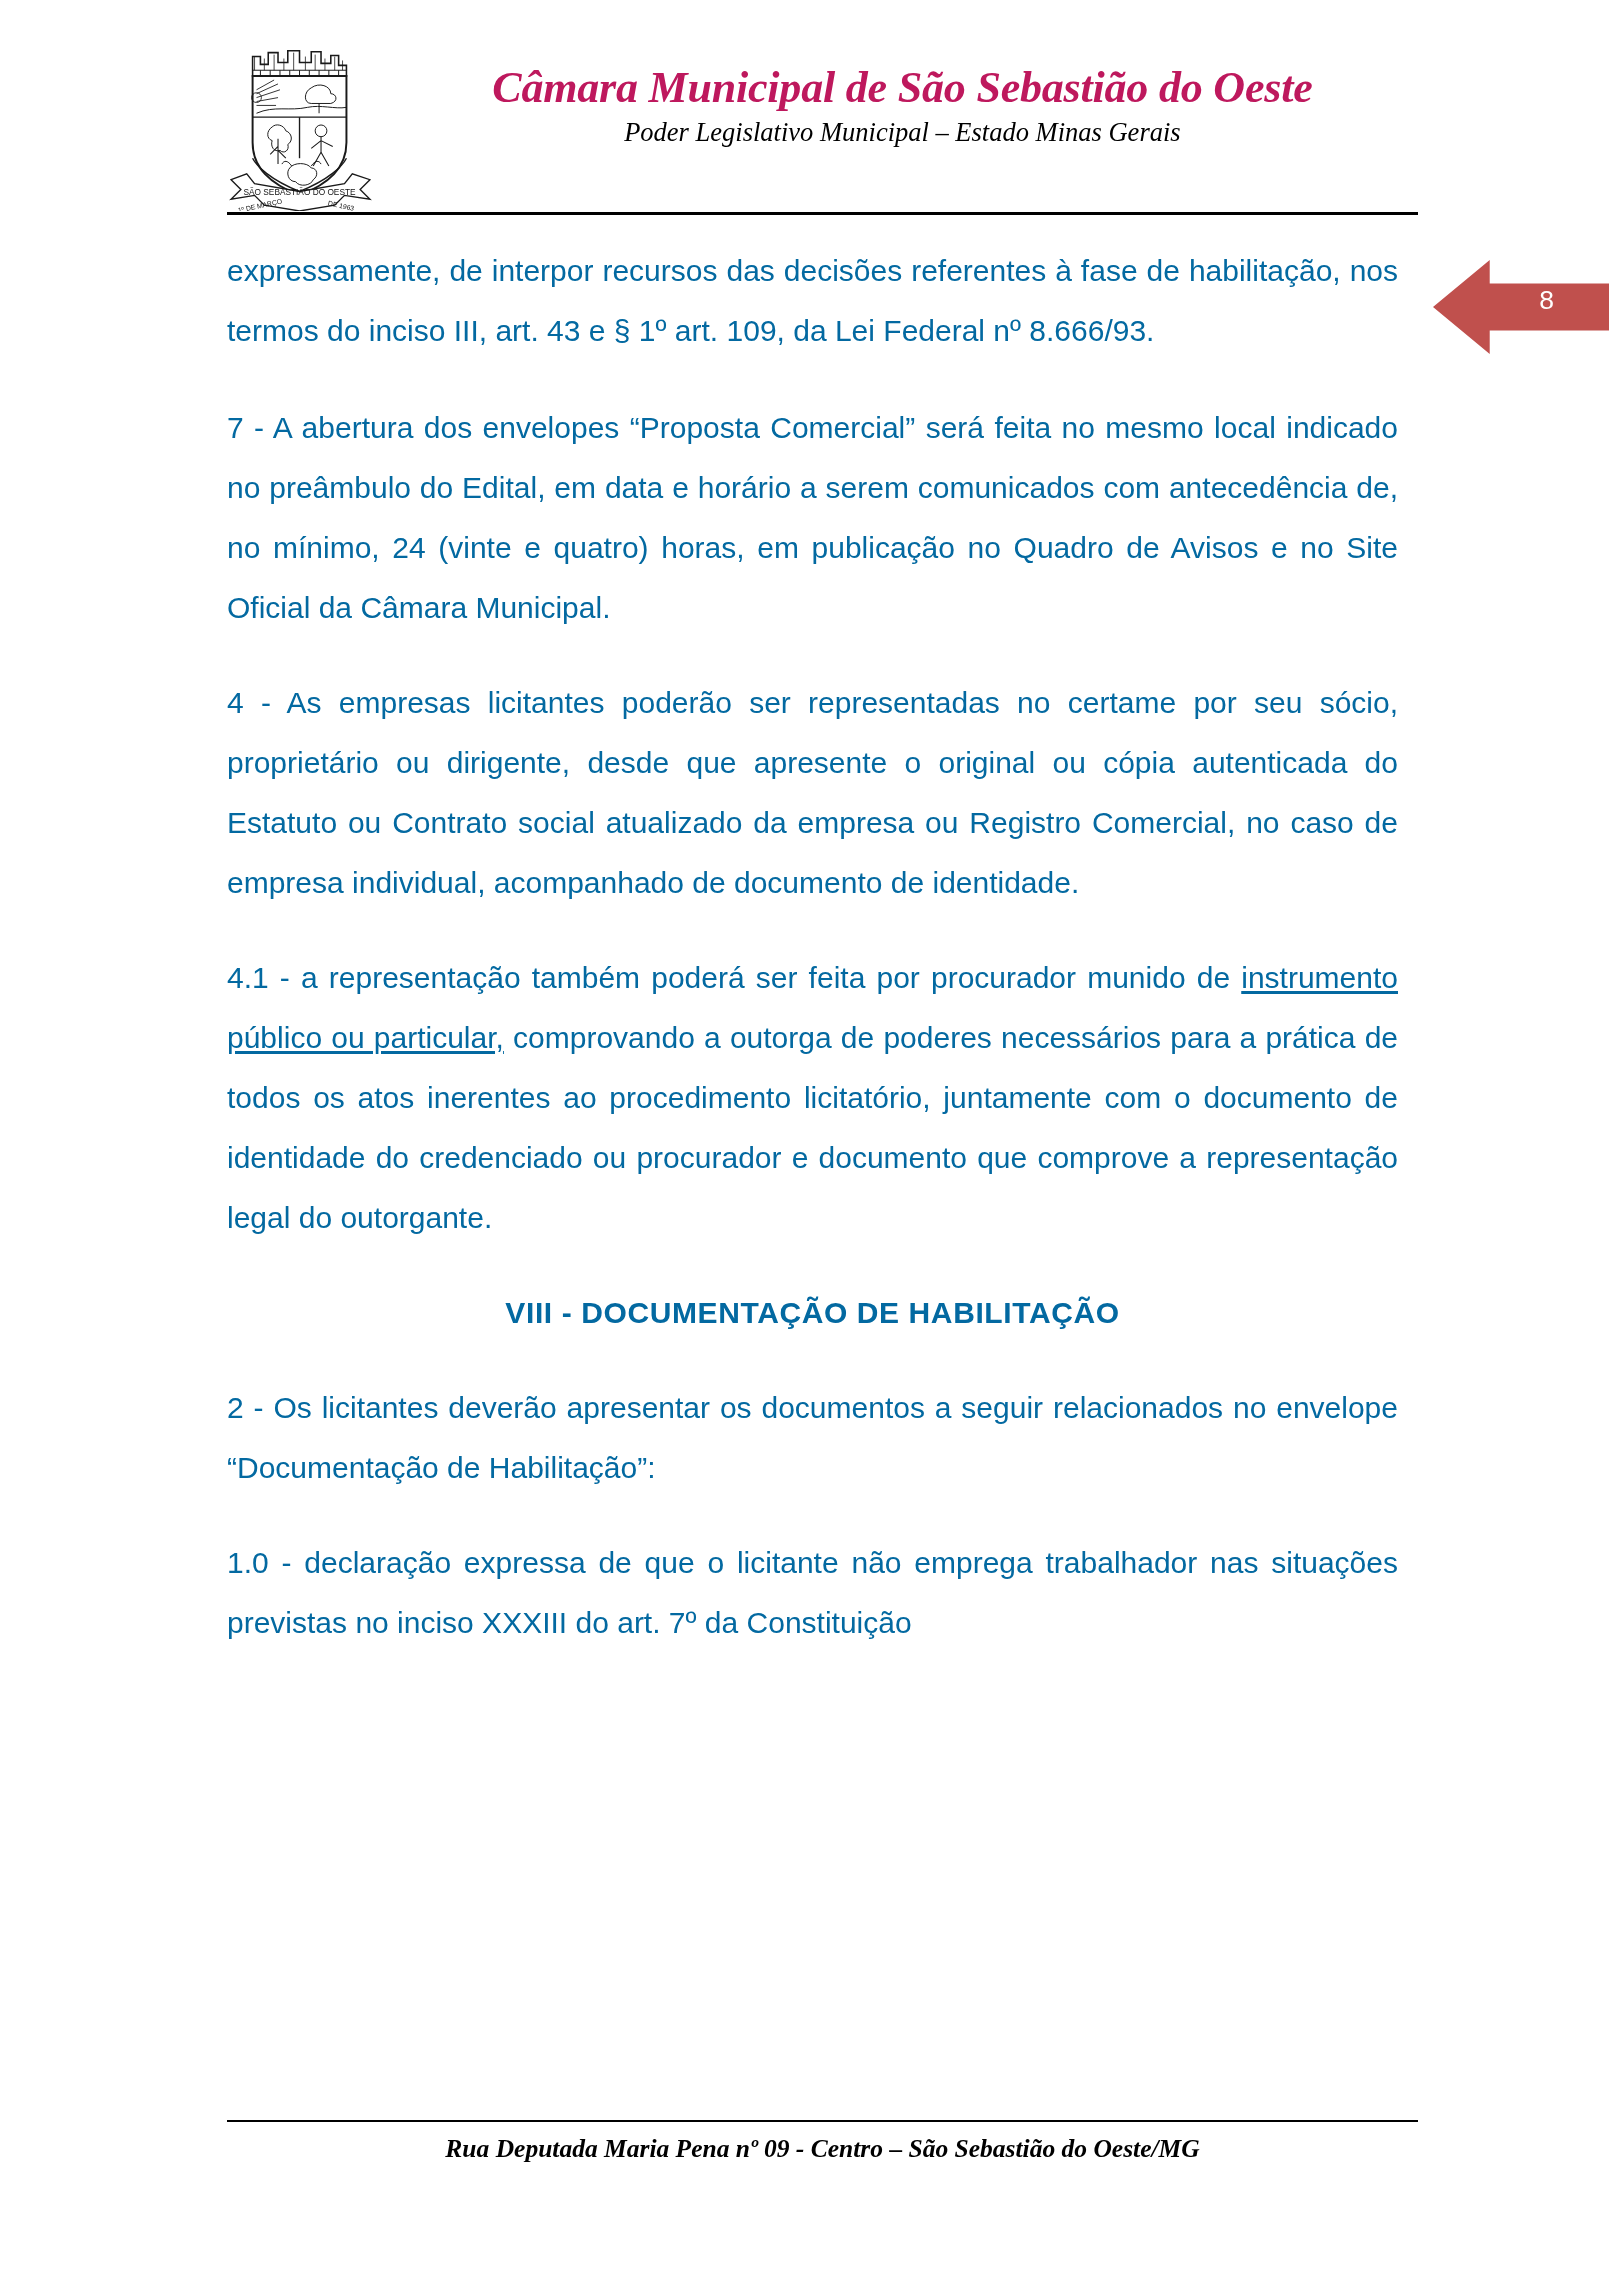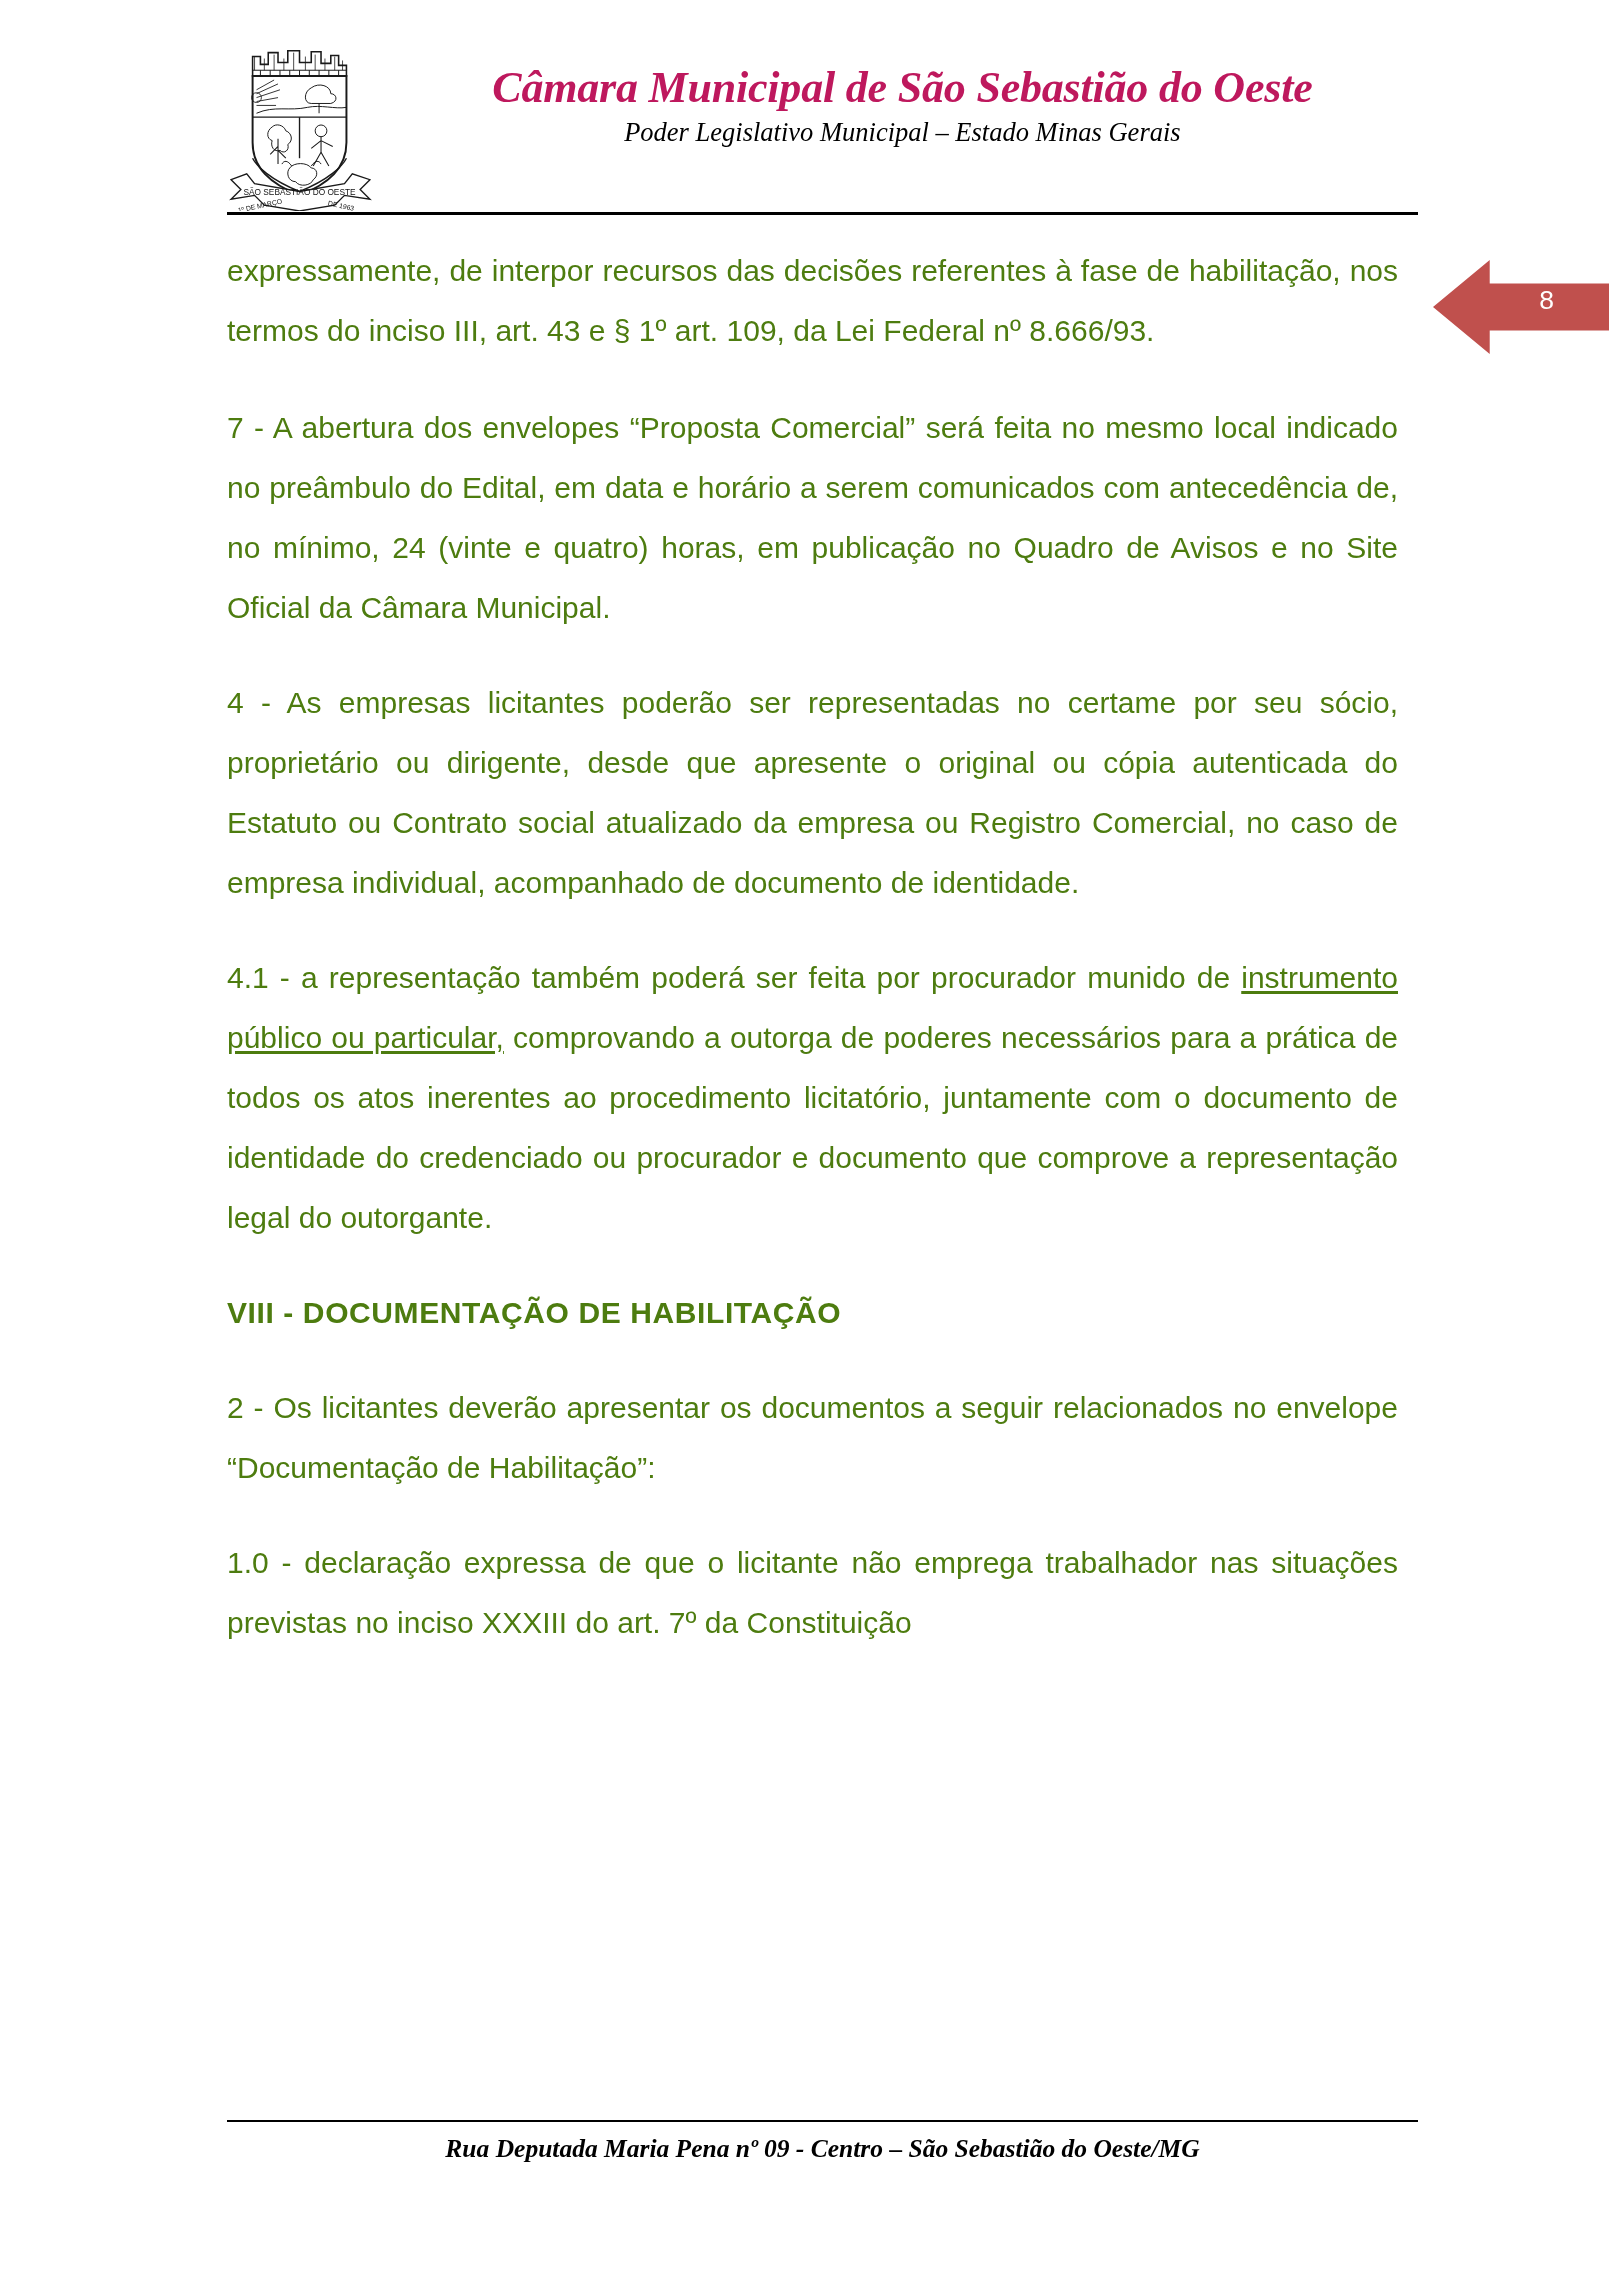--- a/index.html
+++ b/index.html
@@ -80,27 +80,27 @@
   .body-text {
     position: absolute;
     left: 227px;
     top: 241px;
     width: 1171px;
   }
   .para {
     font-family: "Liberation Sans", sans-serif;
     font-size: 30px;
     line-height: 60px;
-    color: #4d7c0f;
+    color: #0369a1;
     text-align: justify;
     text-justify: inter-word;
     margin: 0 0 35px 0;
     -webkit-font-smoothing: antialiased;
   }
-  .para.nojust { text-align: left; }
+  .para.nojust { text-align: center; }
   .para.heading {
     font-weight: bold;
     letter-spacing: 0.6px;
     margin-bottom: 35px;
   }
   .para u { text-decoration: underline; text-underline-offset: 2.9px; }
 
   
   .gap-1 { margin-bottom: 37px; }
   .gap-2 { margin-bottom: 35px; }

